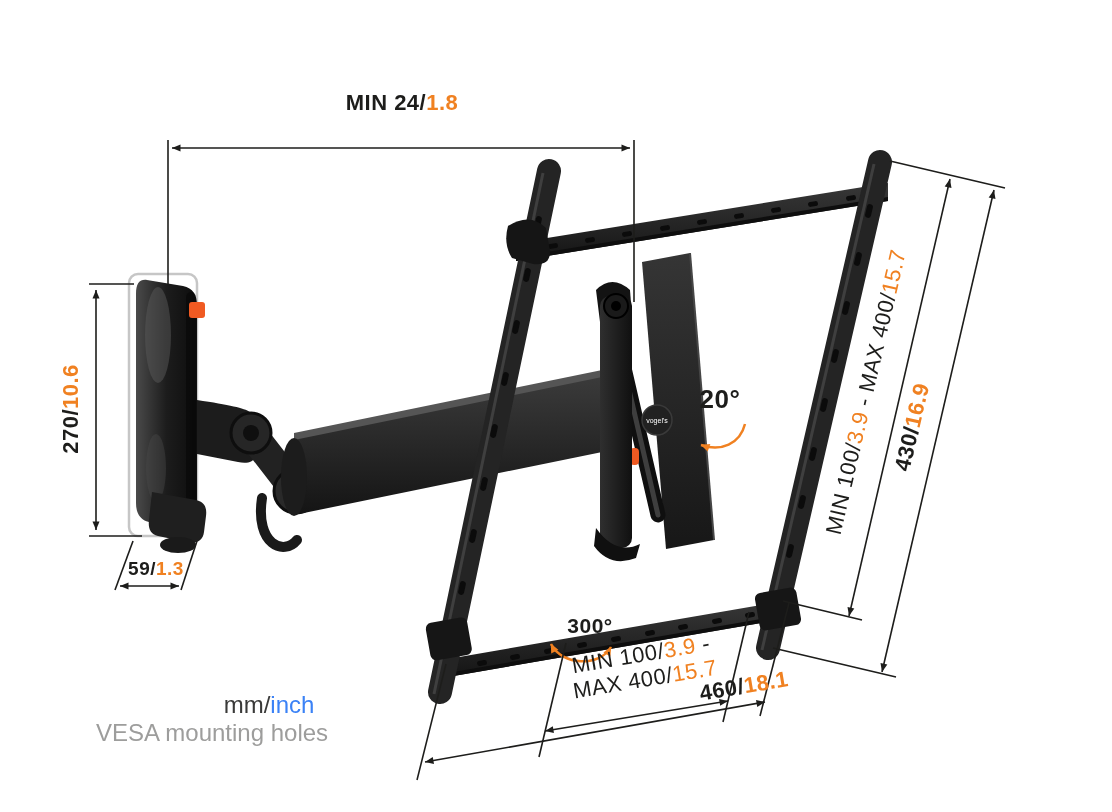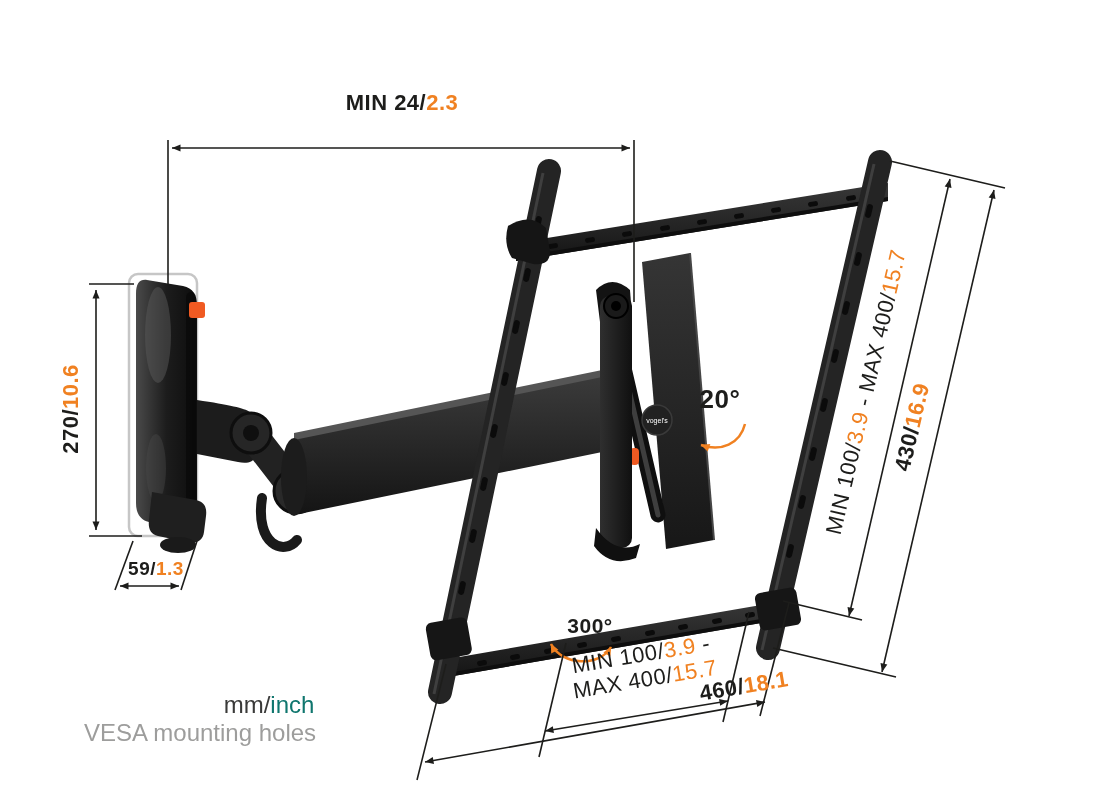--- a/index.html
+++ b/index.html
@@ -192,21 +192,21 @@
       <line x1="566" y1="643" x2="539" y2="757"></line>
       <line x1="749" y1="612" x2="723" y2="722"></line>
       <line x1="545" y1="731" x2="728" y2="701" marker-start="url(#arrB)" marker-end="url(#arrB)"></line>
       <line x1="446" y1="664" x2="417" y2="780"></line>
       <line x1="789" y1="603" x2="760" y2="716"></line>
       <line x1="425" y1="762" x2="765" y2="702" marker-start="url(#arrB)" marker-end="url(#arrB)"></line>
     </g>
   </svg>
 
   <div class="label" style="left:402px;top:103px;font-size:22px">
-    <span>MIN 24/</span><span class="inch">2.3</span>
+    <span>MIN 24/</span><span class="inch">1.8</span>
   </div>
 
   <div class="label r90" style="left:71px;top:409px;font-size:22px">
     <span>270/</span><span class="inch">10.6</span>
   </div>
 
   <div class="label" style="left:156px;top:569px;font-size:19px">
     <span>59/</span><span class="inch">1.3</span>
   </div>
 
@@ -226,19 +226,19 @@
   </div>
 
   <div class="label" style="left:720px;top:400px;font-size:26px">
     <span>20°</span>
   </div>
   <div class="label" style="left:590px;top:626px;font-size:21px">
     <span>300°</span>
   </div>
 
   <div class="foot-mm" style="left:269px;top:705px">
-    <span>mm/</span><span class="inch" style="color:#0f766e">inch</span>
-  </div>
-  <div class="foot-vesa" style="left:200px;top:733px">
+    <span>mm/</span><span class="inch" style="color:#3b82f6">inch</span>
+  </div>
+  <div class="foot-vesa" style="left:212px;top:733px">
     <span>VESA mounting holes</span>
   </div>
 
 </div>
 
 </body></html>

